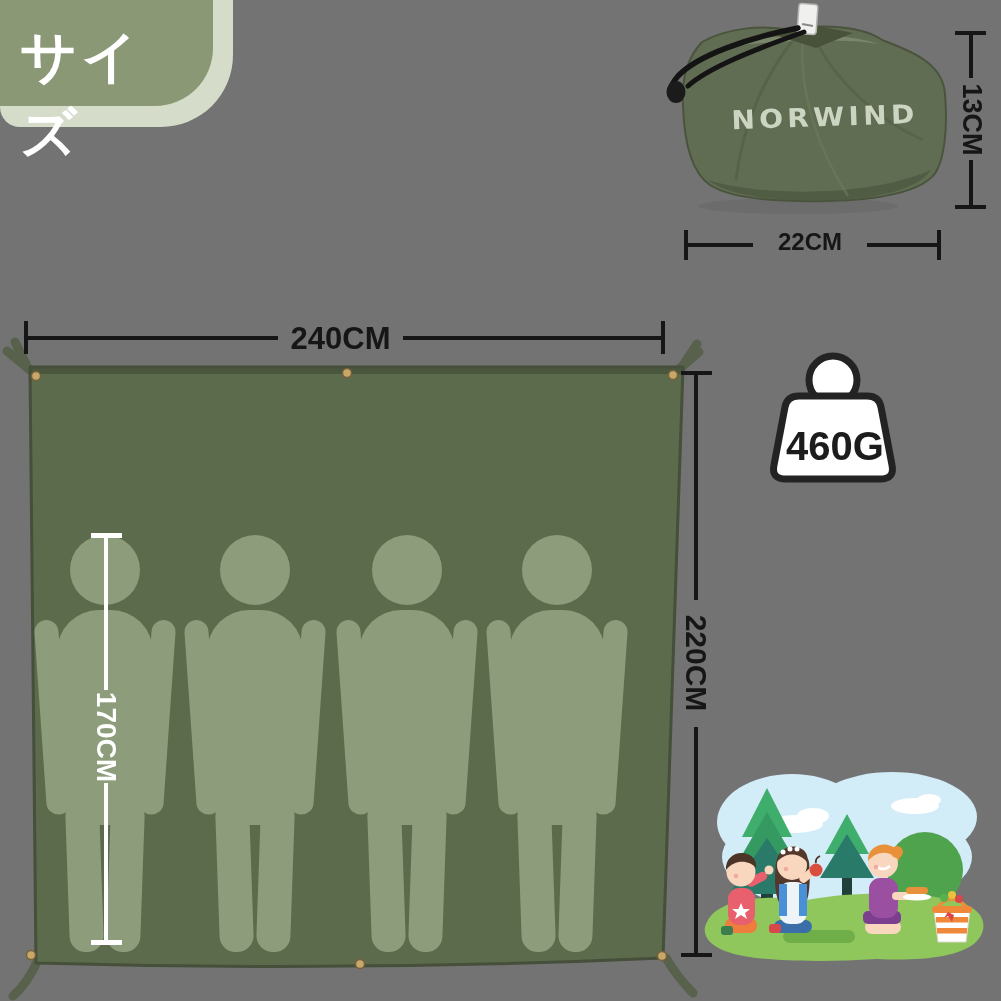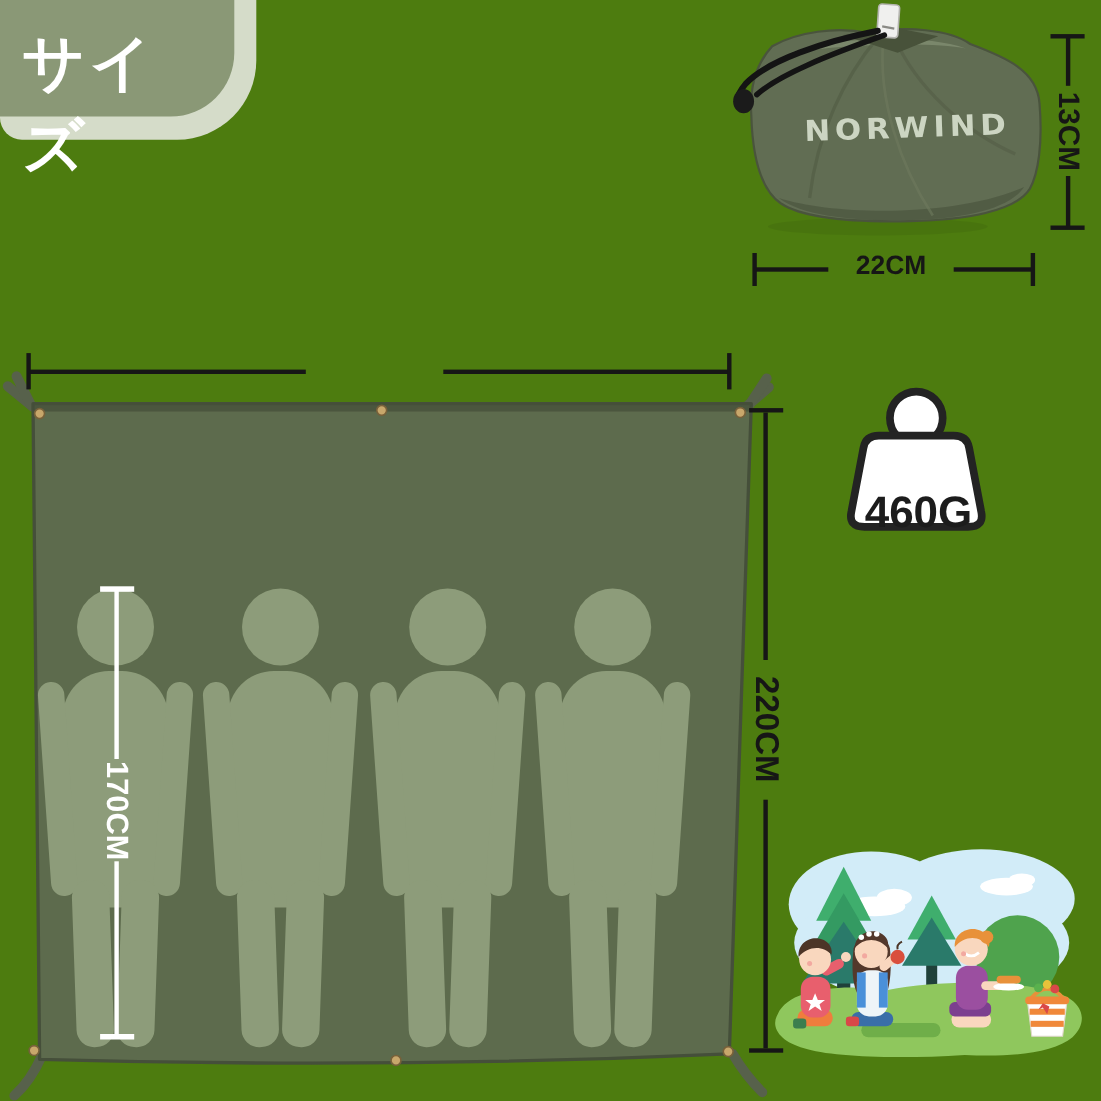--- a/index.html
+++ b/index.html
@@ -1,37 +1,37 @@
 <!DOCTYPE html>
 <html><head>
 <meta charset="utf-8">
 <style>
   html,body{margin:0;padding:0;background:#ffffff;}
   #stage{
-    position:relative;width:1001px;height:1001px;background:#4d7c0f;overflow:hidden;
+    position:relative;width:1001px;height:1001px;background:#737373;overflow:hidden;
     font-family:"Liberation Sans",sans-serif;
   }
   
   .badge-shadow{position:absolute;left:0;top:0;width:233px;height:127px;
     background:#d5dcc9;border-radius:0 0 72px 20px;}
   .badge{position:absolute;left:0;top:0;width:213px;height:106px;
     background:#8a9876;border-radius:0 0 58px 0;}
   .badge-label{position:absolute;left:20px;top:20px;width:180px;
     color:#ffffff;font-size:56px;font-weight:bold;letter-spacing:4px;
     font-family:"DejaVu Sans",sans-serif;}
   
   .dl{position:absolute;background:#161616;}
   .dl-w{position:absolute;background:#ffffff;}
   .dim-label{position:absolute;color:#161616;font-weight:bold;text-align:center;
     font-family:"Liberation Sans",sans-serif;}
   .rot{transform:rotate(90deg);}
   .white-label{color:#ffffff;}
   
   .weight-label{position:absolute;left:765px;top:424px;width:140px;text-align:center;
-    font-size:40px;font-weight:bold;color:#1c1c1c;margin-top:20px;}
+    font-size:40px;font-weight:bold;color:#1c1c1c;}
   
   .logo{position:absolute;left:734px;top:102px;width:182px;text-align:center;
     color:#ccd5c2;font-size:26px;font-weight:bold;letter-spacing:4px;
     font-family:"DejaVu Sans",sans-serif;
     transform:rotate(-2deg) scaleX(1.08);transform-origin:center;}
 </style>
 </head>
 <body>
 
 <div id="stage">
@@ -113,20 +113,21 @@
       <circle cx="31" cy="625" r="4.5"></circle>
         <circle cx="360" cy="634" r="4.5"></circle>
         <circle cx="662" cy="626" r="4.5"></circle>
     </g>
   </svg>
 
   <div class="dl" style="left:26px;top:336px;width:252px;height:4px;"></div>
   <div class="dl" style="left:403px;top:336px;width:260px;height:4px;"></div>
   <div class="dl" style="left:24px;top:321px;width:4px;height:33px;"></div>
   <div class="dl" style="left:661px;top:321px;width:4px;height:33px;"></div>
+  <div class="dim-label" style="left:278px;top:321px;width:125px;font-size:31px;">240CM</div>
 
   <div class="dl" style="left:694px;top:375px;width:4px;height:225px;"></div>
   <div class="dl" style="left:694px;top:727px;width:4px;height:226px;"></div>
   <div class="dl" style="left:681px;top:371px;width:31px;height:4px;"></div>
   <div class="dl" style="left:681px;top:953px;width:31px;height:4px;"></div>
   <div class="dim-label rot" style="left:641px;top:648px;width:110px;height:30px;line-height:30px;font-size:30px;">220CM</div>
 
   <div class="dl-w" style="left:104px;top:537px;width:4px;height:153px;"></div>
   <div class="dl-w" style="left:104px;top:783px;width:4px;height:160px;"></div>
   <div class="dl-w" style="left:91px;top:533px;width:31px;height:5px;"></div>

